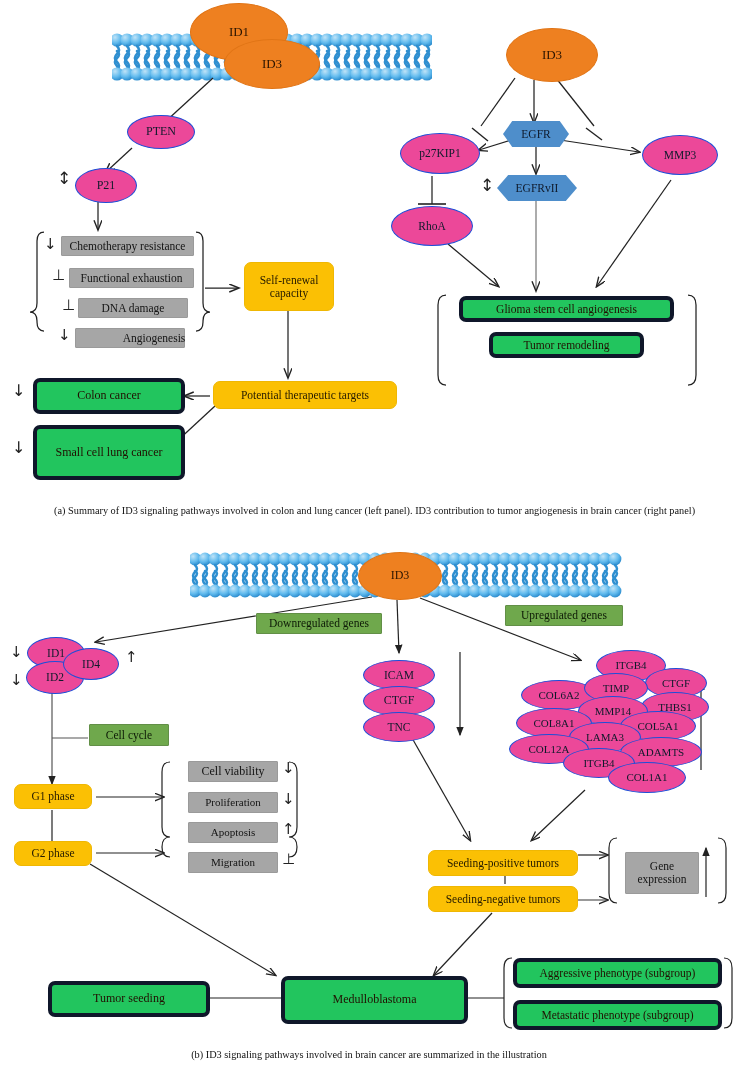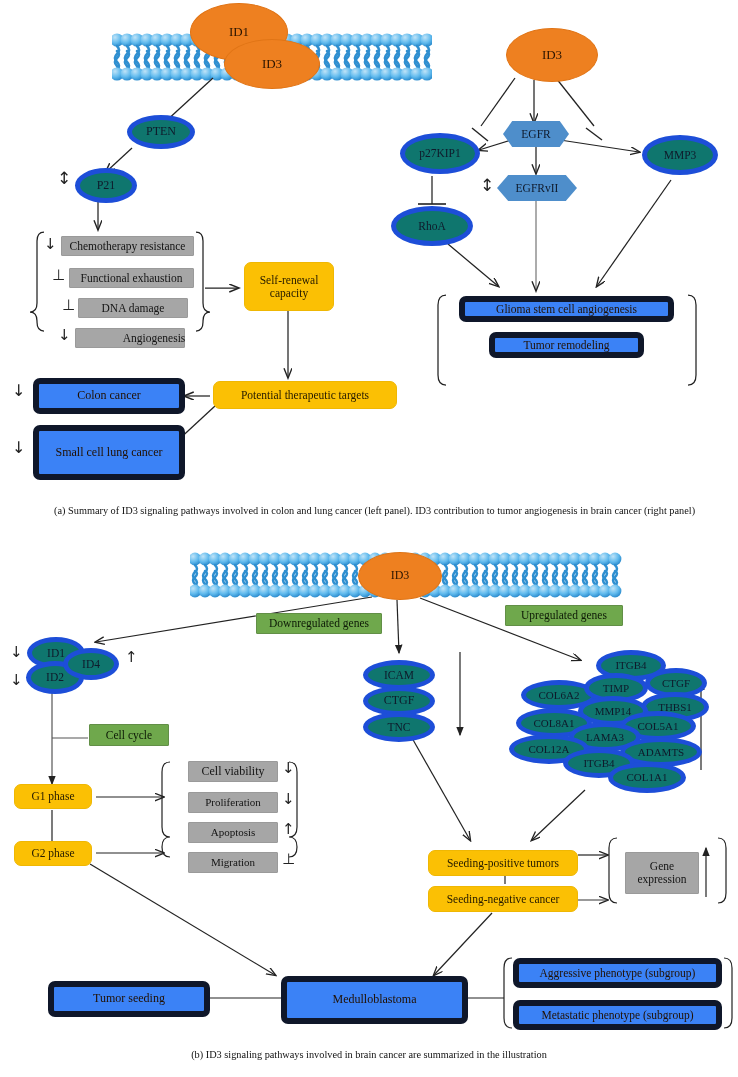--- a/index.html
+++ b/index.html
@@ -8,31 +8,31 @@
     font-family:"Liberation Serif", serif;
     color:#1a1a1a;
   }
   .canvas{position:absolute;left:0;top:0;width:738px;height:1077px;}
   svg.layer{position:absolute;left:0;top:0;width:738px;height:1077px;overflow:visible;pointer-events:none;}
 
   
   .node{position:absolute;box-sizing:border-box;display:flex;align-items:center;justify-content:center;text-align:center;line-height:1.12;}
 
   .ellipse-blue{
-    background:#0f766e;border-radius:50%;color:#0f1a2b;
-    border:5px solid #1d4ed8;
+    background:#ec4899;border-radius:50%;color:#0f1a2b;
+    border:1px solid #1d4ed8;
     font-family:Liberation Serif, serif;
   }
   .ellipse-orange{
     background:#EE8020;border-radius:50%;color:#2a1400;
     border:1px solid #e07416;
   }
   .box-orange{
-    background:#3b82f6;border-radius:7px;color:#221000;
-    border:6px solid #0f172a;
+    background:#22c55e;border-radius:7px;color:#221000;
+    border:4px solid #0f172a;
   }
   .box-yellow{
     background:#FBC004;border-radius:7px;color:#241a00;
     border:1px solid #efb703;
   }
   .box-grey{
     background:#A6A6A6;color:#141414;border:1px solid #9a9a9a;border-radius:1px;
   }
   .box-green{
     background:#6FA84C;color:#0d1a06;border:1px solid #628f47;border-radius:1px;
@@ -465,21 +465,21 @@
 
   <div class="node box-grey" style="left:188px;top:852px;width:90px;height:21px;font-size:11px;">
     <span>Migration</span>
   </div>
   <div class="sym" style="left:282px;top:852px;font-size:15px;">⊥</div>
 
   <div class="node box-yellow" style="left:428px;top:842px;width:150px;height:26px;font-size:11.5px;margin-top:8px;">
     <span>Seeding-positive tumors</span>
   </div>
   <div class="node box-yellow" style="left:428px;top:886px;width:150px;height:26px;font-size:11.5px;">
-    <span>Seeding-negative cancer</span>
+    <span>Seeding-negative tumors</span>
   </div>
   <div class="node box-grey" style="left:625px;top:852px;width:74px;height:42px;font-size:11.5px;">
     <span>Gene expression</span>
   </div>
 
   <div class="node box-orange" style="left:48px;top:981px;width:162px;height:36px;font-size:12px;">
     <span>Tumor seeding</span>
   </div>
   <div class="node box-orange" style="left:281px;top:976px;width:187px;height:48px;font-size:12px;">
     <span>Medulloblastoma</span>

